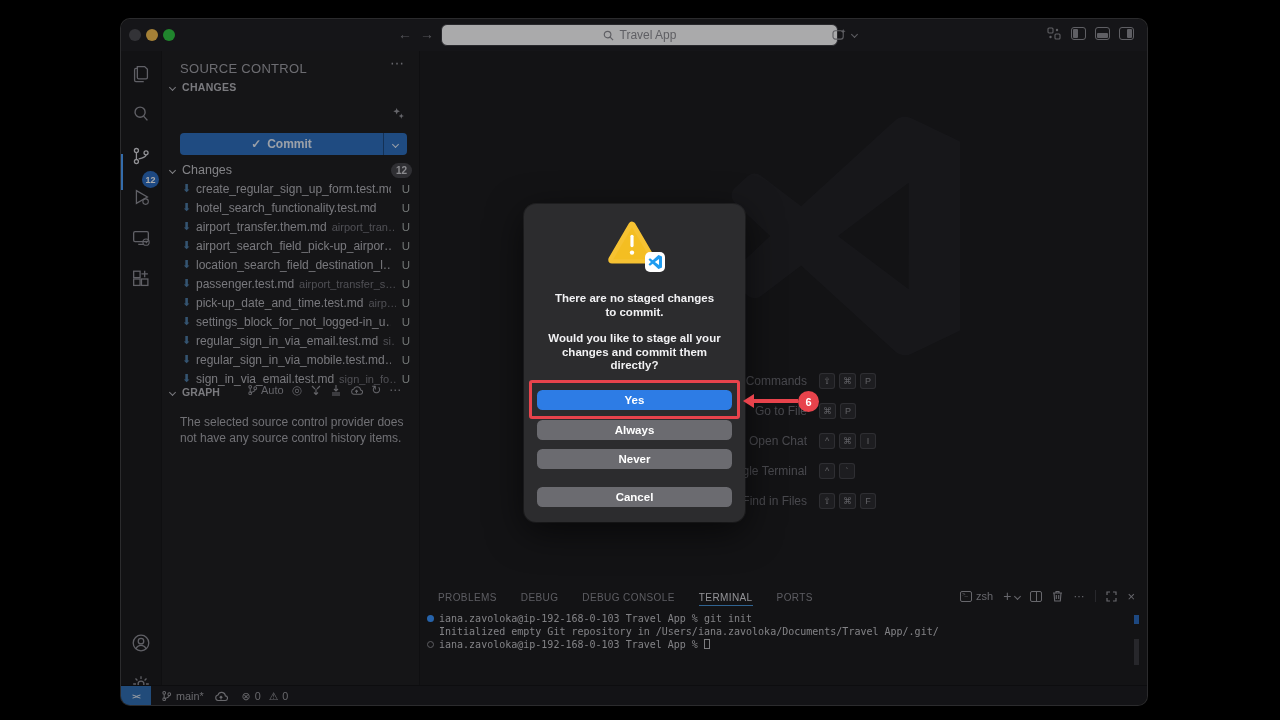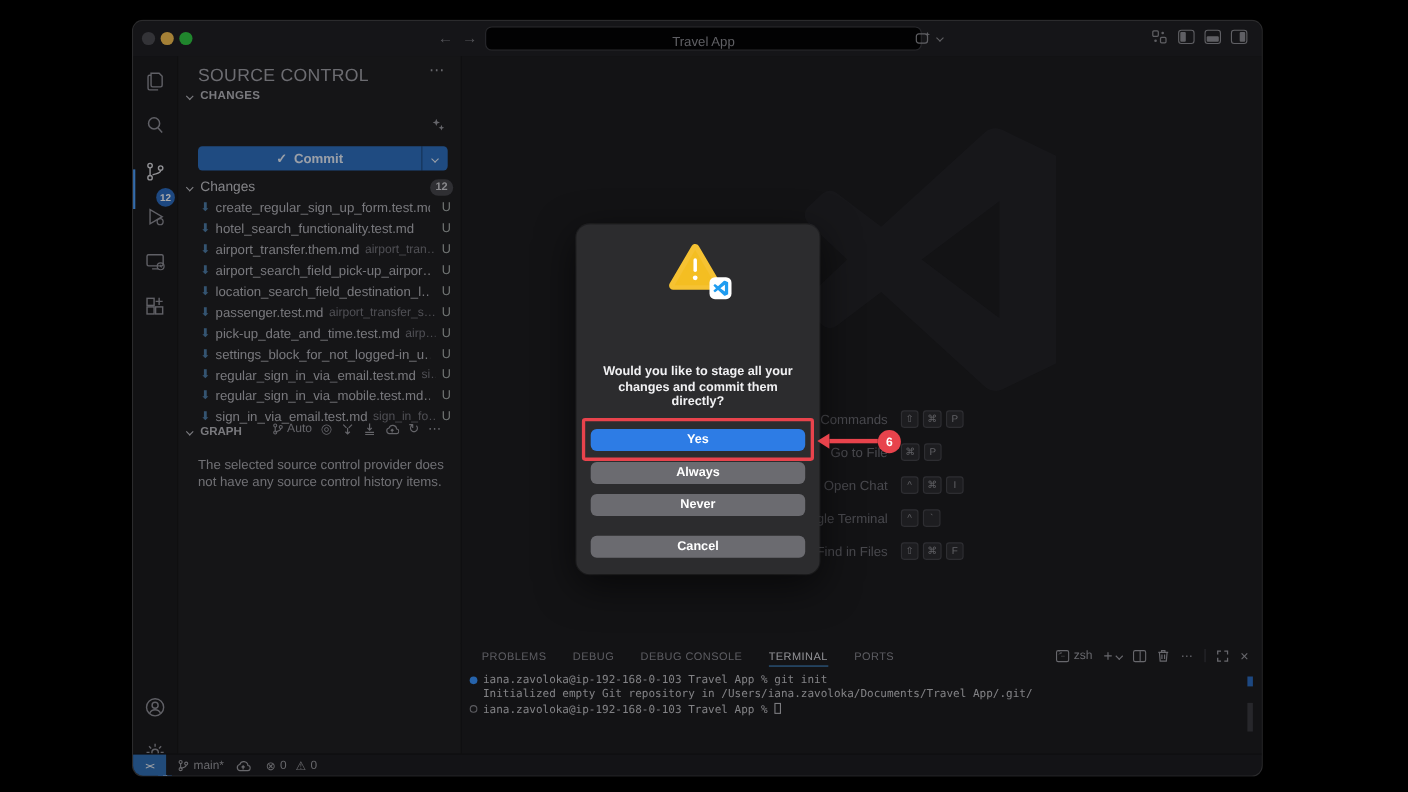--- a/index.html
+++ b/index.html
@@ -10,39 +10,39 @@
   
   .window { position:absolute; left:120px; top:18px; width:1028px; height:688px;
     background:#1a1a1c; border-radius:10px; overflow:hidden;
     border:1px solid rgba(255,255,255,0.08); box-shadow:0 20px 60px rgba(0,0,0,.8); }
 
   
   .titlebar { position:absolute; left:0; top:0; width:100%; height:32px; background:#1e1e20; }
   .tl { position:absolute; top:10px; width:12px; height:12px; border-radius:50%; }
   .nav-arrow { position:absolute; top:7px; color:#7e7e84; font-size:14px; }
   .searchbox { position:absolute; left:320px; top:5px; width:397px; height:22px;
-    background:#000000; border:1px solid #3a3a3f; border-radius:6px;
-    display:flex; align-items:center; justify-content:center; gap:6px; color:#8e8e93; font-size:12px;flex-direction:column; }
+    background:#ffffff; border:1px solid #3a3a3f; border-radius:6px;
+    display:flex; align-items:center; justify-content:center; gap:6px; color:#8e8e93; font-size:12px; }
   .tb-icons { position:absolute; right:13px; top:8px; display:flex; gap:9px; color:#8e8e93; }
   .wbox { width:15px; height:13px; border:1px solid #8e8e93; border-radius:3px; position:relative; }
   .wbox .fill-l { position:absolute; left:1px; top:1px; bottom:1px; width:5px; background:#8e8e93; border-radius:1px; }
   .wbox .fill-b { position:absolute; left:1px; right:1px; bottom:1px; height:5px; background:#8e8e93; border-radius:1px; }
   .wbox .fill-r { position:absolute; right:1px; top:1px; bottom:1px; width:5px; background:#8e8e93; border-radius:1px; }
   .chev { display:inline-block; width:5px; height:5px; border-right:1.4px solid currentColor; border-bottom:1.4px solid currentColor; transform:rotate(45deg); }
 
   
   .activitybar { position:absolute; left:0; top:32px; width:40px; height:636px; background:#19191b; }
   .ab-item { position:absolute; left:0; width:40px; height:40px; display:flex; align-items:center; justify-content:center; color:#8f8f96; }
   .ab-item.active { color:#d8d8dc; }
   .ab-ind { position:absolute; left:0; top:103px; width:2px; height:36px; background:#4da1ff; }
   .badge-blue { position:absolute; border-radius:50%; background:#2a6bbf; color:#fff; display:flex; align-items:center; justify-content:center; font-weight:700; }
 
   
   .sidebar { position:absolute; left:40px; top:32px; width:258px; height:636px; background:#1d1d1f; border-left:1px solid #151516; }
-  .sc-title { position:absolute; left:18px; top:10px; font-size:16px; letter-spacing:.3px; color:#a2a2a8; }
+  .sc-title { position:absolute; left:18px; top:10px; font-size:13px; letter-spacing:.3px; color:#a2a2a8; }
   .sc-menu { position:absolute; right:14px; top:4px; color:#9a9aa0; font-size:14px; letter-spacing:1px; }
   .sec-row { position:absolute; left:8px; display:flex; align-items:center; gap:7px; color:#b6b6bb; font-size:10.5px; font-weight:700; letter-spacing:.3px; }
   .commit-input { position:absolute; left:18px; top:52px; width:230px; height:22px; background:#28282b; border:none; border-radius:4px;
     padding:0 24px 0 8px; font-size:11.5px; color:#ccc; font-family:"Liberation Sans",sans-serif; }
   .commit-input::placeholder { color:#6f6f75; }
   .sparkle { position:absolute; left:230px; top:56px; color:#98989e; }
   .commit-btn { position:absolute; left:18px; top:82px; width:227px; height:22px; background:#2c6fc0; border-radius:4px;
     display:flex; align-items:center; color:#e8f0fa; font-size:12px; font-weight:600; }
   .commit-main { flex:1; display:flex; align-items:center; justify-content:center; gap:6px; }
   .commit-dd { width:24px; height:100%; border-left:1px solid rgba(0,0,0,.35); display:flex; align-items:center; justify-content:center; }
@@ -501,20 +501,21 @@
             <path d="M30 8 L52.5 46.5 H7.5 Z" fill="#f2b705" opacity=".35"></path>
             <rect x="28.1" y="17" width="3.8" height="15" rx="1.9" fill="#fff"></rect>
             <circle cx="30" cy="38.5" r="2.6" fill="#fff"></circle>
           </svg>
         <div class="dlg-badge">
           <svg width="14" height="14" viewBox="0 0 100 100">
               <path fill="#1f9cf0" fill-rule="evenodd" d="M74.9 99.3a6.2 6.2 0 0 0 4.9-.2l20.3-9.8a6.2 6.2 0 0 0 3.5-5.6V16.3a6.2 6.2 0 0 0-3.5-5.6L79.8.9a6.2 6.2 0 0 0-7.1 1.2L33.8 37.6 16.9 24.8a4.1 4.1 0 0 0-5.3.2L6.2 30a4.1 4.1 0 0 0 0 6.1L20.9 50 6.2 63.9a4.1 4.1 0 0 0 0 6.1l5.4 4.9a4.1 4.1 0 0 0 5.3.2l16.9-12.8 38.9 35.5a6.2 6.2 0 0 0 2.2 1.5zM78.6 27.8L49.1 50l29.5 22.2z"></path>
             </svg>
         </div>
       </div>
+      <div class="dlg-p" style="top:88px;padding:0 24px">There are no staged changes to commit.</div>
       <div class="dlg-p" style="top:128px;padding:0 23px">Would you like to stage all your changes and commit them directly?</div>
       <button class="dlg-btn btn-gray" style="top:216px">Always</button>
       <button class="dlg-btn btn-blue" style="top:186px">Yes</button>
       <button class="dlg-btn btn-gray" style="top:245px">Never</button>
       <button class="dlg-btn btn-gray" style="top:283px">Cancel</button>
     </div>
 
     <div class="anno-rect"></div>
     <div class="anno-head"></div>
     <div class="anno-line"></div>

